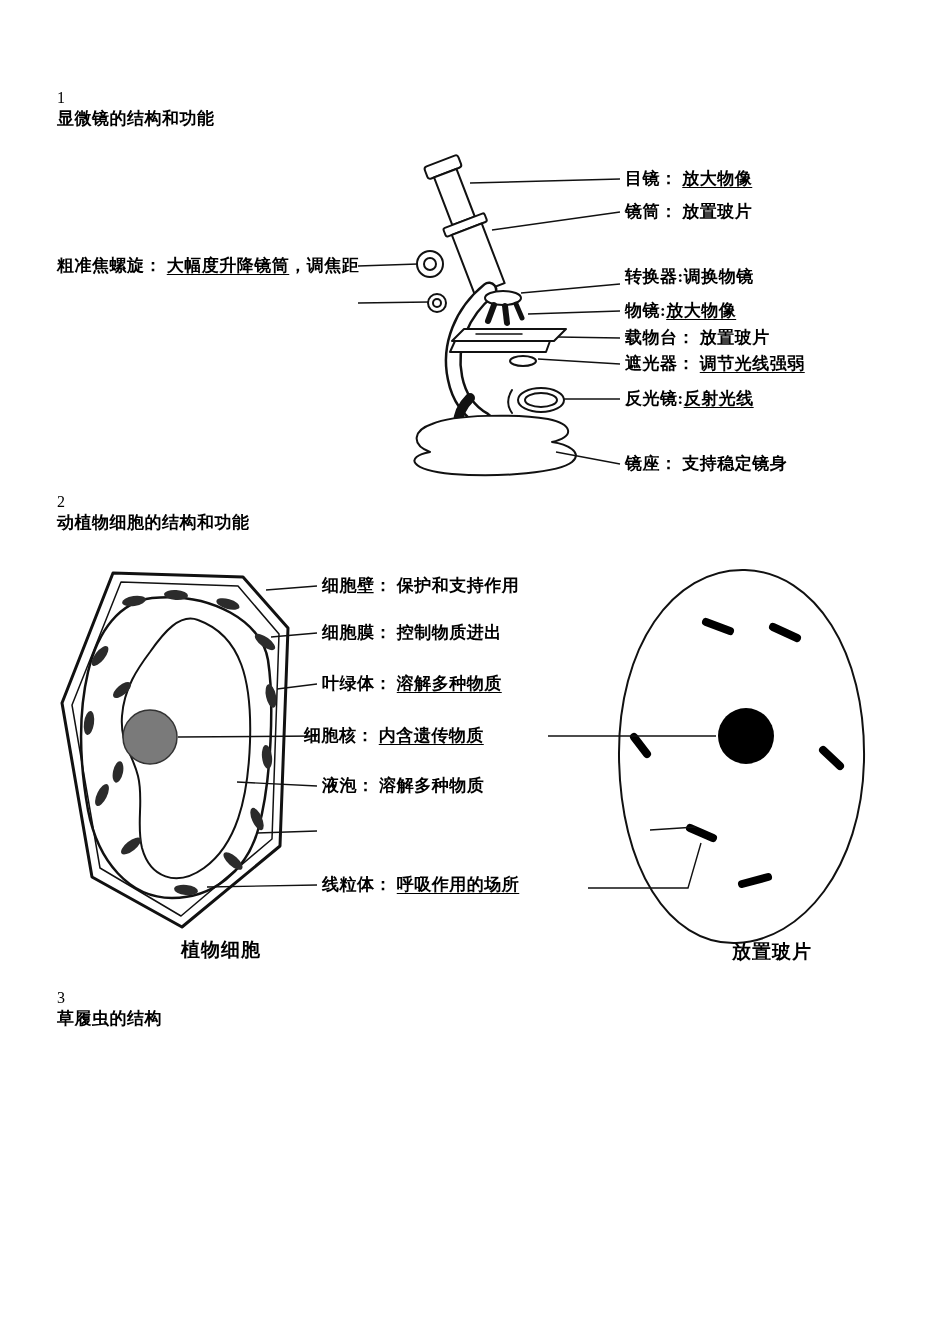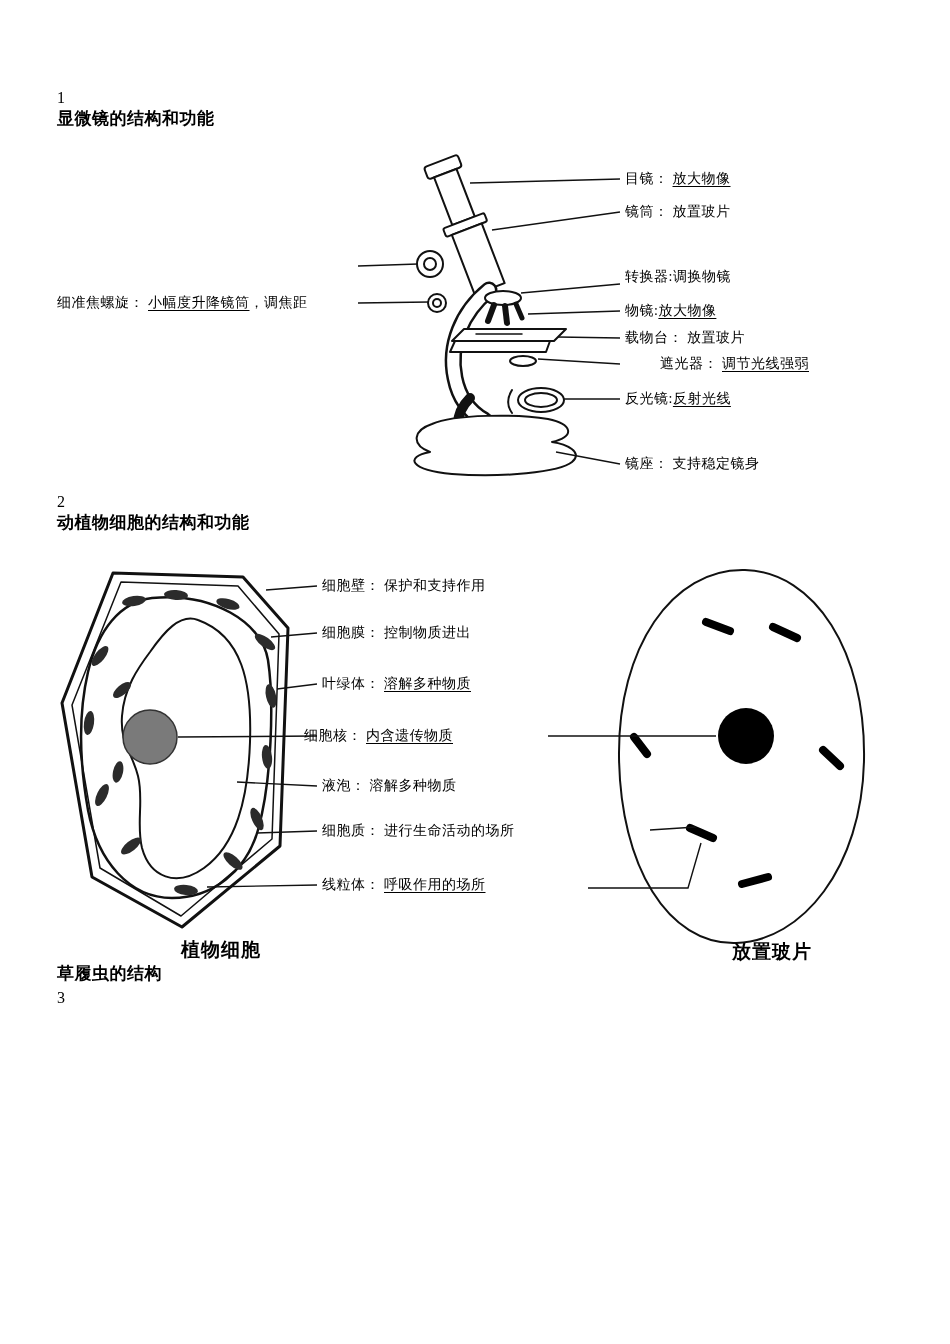--- a/index.html
+++ b/index.html
@@ -12,21 +12,21 @@
   .art { position:absolute; left:0; top:0; width:950px; height:1344px; pointer-events:none; }
   .num {
     position:absolute; font-family:"Liberation Serif","DejaVu Serif",serif;
     font-size:16px; font-weight:400; line-height:20px;
   }
   .ttl {
     position:absolute; font-family:"Liberation Sans","DejaVu Sans",sans-serif;
     font-size:17px; font-weight:700; line-height:22px; letter-spacing:0.5px;text-align:center;
   }
   .lbl {
-    position:absolute; font-size:14px; font-weight:400; line-height:22px;
+    position:absolute; font-size:17px; font-weight:700; line-height:22px;
     white-space:nowrap; letter-spacing:0.5px;
   }
   .u { text-decoration:underline; text-underline-offset:3px; text-decoration-thickness:1px; }
   .cap {
     position:absolute; font-size:19px; font-weight:700; line-height:24px; letter-spacing:1px;margin-left:44px;
   }
 </style>
 </head>
 <body>
 
@@ -147,36 +147,35 @@
   </svg>
 
   <div class="num" style="left:57px;top:88px">1</div>
   <div class="ttl" style="left:57px;top:108px">显微镜的结构和功能</div>
 
   <div class="lbl" style="left:625px;top:168px"><span>目镜： </span><span class="u">放大物像</span></div>
   <div class="lbl" style="left:625px;top:201px"><span>镜筒： </span><span>放置玻片</span></div>
   <div class="lbl" style="left:625px;top:266px"><span>转换器:</span><span>调换物镜</span></div>
   <div class="lbl" style="left:625px;top:300px"><span>物镜:</span><span class="u">放大物像</span></div>
   <div class="lbl" style="left:625px;top:327px"><span>载物台： </span><span>放置玻片</span></div>
-  <div class="lbl" style="left:660px;top:353px"><span>遮光器： </span><span class="u">调节光线强弱</span></div>
+  <div class="lbl" style="left:625px;top:353px"><span>遮光器： </span><span class="u">调节光线强弱</span></div>
   <div class="lbl" style="left:625px;top:388px"><span>反光镜:</span><span class="u">反射光线</span></div>
   <div class="lbl" style="left:625px;top:453px"><span>镜座： </span><span>支持稳定镜身</span></div>
 
-  <div class="lbl" style="left:57px;top:292px"><span>细准焦螺旋： </span><span class="u">小幅度升降镜筒</span><span>，调焦距</span></div>
+  <div class="lbl" style="left:57px;top:255px"><span>粗准焦螺旋： </span><span class="u">大幅度升降镜筒</span><span>，调焦距</span></div>
 
   <div class="num" style="left:57px;top:492px">2</div>
   <div class="ttl" style="left:57px;top:512px">动植物细胞的结构和功能</div>
 
   <div class="lbl" style="left:322px;top:575px"><span>细胞壁： </span><span>保护和支持作用</span></div>
   <div class="lbl" style="left:322px;top:622px"><span>细胞膜： </span><span>控制物质进出</span></div>
   <div class="lbl" style="left:322px;top:673px"><span>叶绿体： </span><span class="u">溶解多种物质</span></div>
   <div class="lbl" style="left:304px;top:725px"><span>细胞核： </span><span class="u">内含遗传物质</span></div>
   <div class="lbl" style="left:322px;top:775px"><span>液泡： </span><span>溶解多种物质</span></div>
-  <div class="lbl" style="left:322px;top:820px"><span>细胞质： </span><span>进行生命活动的场所</span></div>
   <div class="lbl" style="left:322px;top:874px"><span>线粒体： </span><span class="u">呼吸作用的场所</span></div>
 
   <div class="cap" style="left:137px;top:938px">植物细胞</div>
   <div class="cap" style="left:688px;top:940px">放置玻片</div>
 
   <div class="num" style="left:57px;top:988px">3</div>
-  <div class="ttl" style="left:57px;top:963px">草履虫的结构</div>
+  <div class="ttl" style="left:57px;top:1008px">草履虫的结构</div>
 
 </div>
 
 </body></html>

